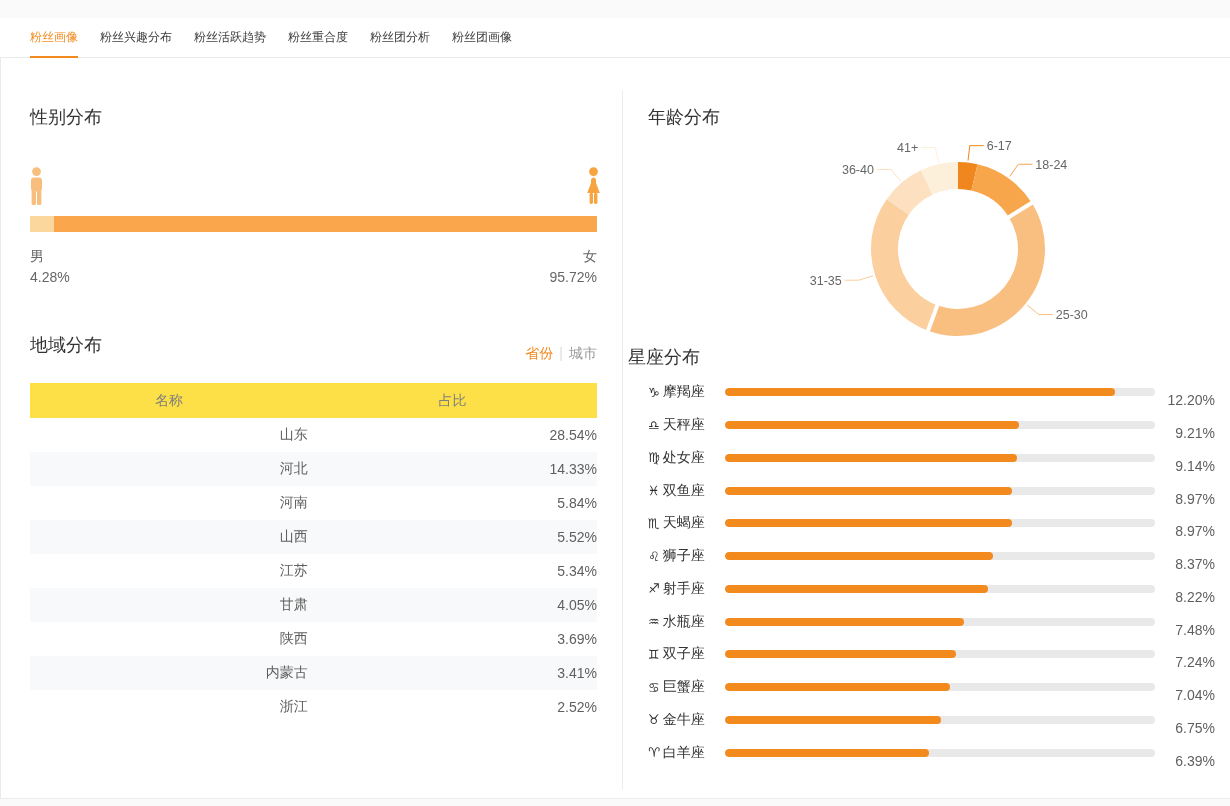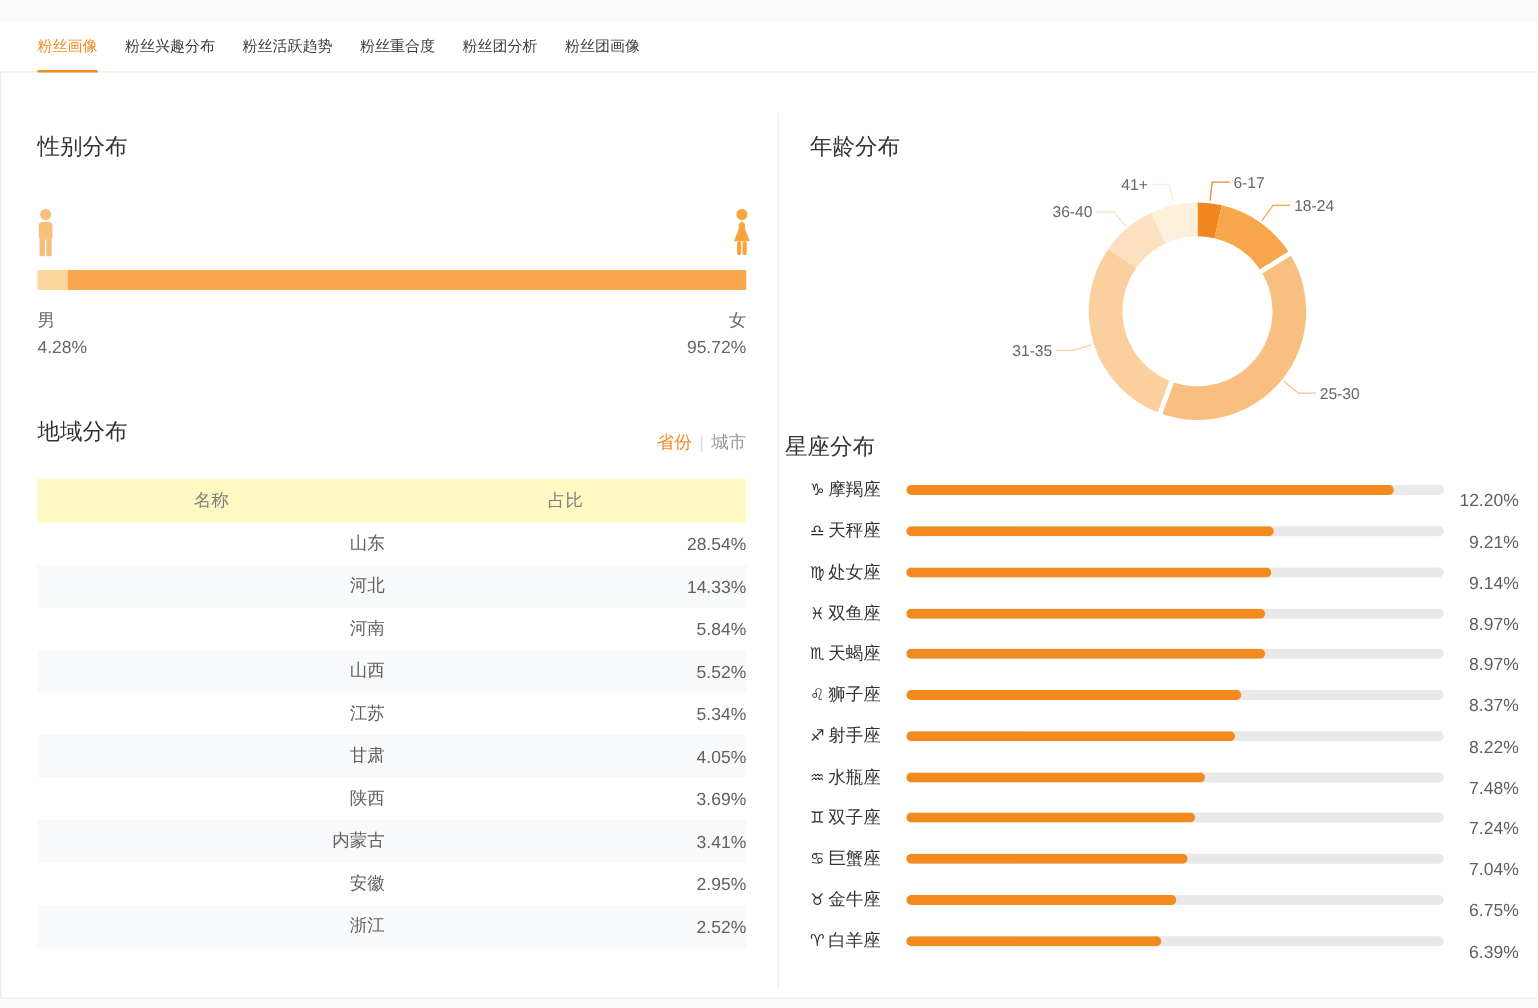--- a/index.html
+++ b/index.html
@@ -28,21 +28,21 @@
   .g-label { position:absolute; top:246px; font-size:14px; color:#666; line-height:21px; }
   .g-label .pct { color:#666; }
   .g-label.right { text-align:right; }
 
   
   .region-toggle { position:absolute; top:345px; right:633px; font-size:14px; color:#999; }
   .region-toggle .prov { color:var(--accent); cursor:pointer; }
   .region-toggle .sep { color:#ddd; margin:0 6px; }
   .region-toggle .city { color:#999; cursor:pointer; }
   table.region { position:absolute; left:30px; top:383px; width:567px; border-collapse:collapse; }
-  table.region th { height:35px; background:#fef9c3; color:#7f7f7f; font-weight:400; font-size:14px; }
+  table.region th { height:35px; background:#fde047; color:#7f7f7f; font-weight:400; font-size:14px; }
   table.region td { height:34px; text-align:right; font-size:14px; color:#5f5f5f; }
   table.region th:first-child, table.region td:first-child { width:49%; }
   table.region tbody tr:nth-child(even) { background:#f8f9fa; }
 
   
   svg.donut { position:absolute; left:640px; top:125px; }
   svg.donut text { font-size:12.5px; fill:#666;
     font-family:"Liberation Sans","DejaVu Sans",sans-serif; }
 
   
@@ -142,24 +142,20 @@
           <td>甘肃</td>
           <td>4.05%</td>
         </tr>
         <tr>
           <td>陕西</td>
           <td>3.69%</td>
         </tr>
         <tr>
           <td>内蒙古</td>
           <td>3.41%</td>
-        </tr>
-        <tr>
-          <td>安徽</td>
-          <td>2.95%</td>
         </tr>
         <tr>
           <td>浙江</td>
           <td>2.52%</td>
         </tr>
       </tbody>
   </table>
 
   <h3 class="sec-title" style="left:648px; top:105px;">年龄分布</h3>
   <svg class="donut" id="donutSvg" width="590" height="235" viewBox="640 125 590 235">

